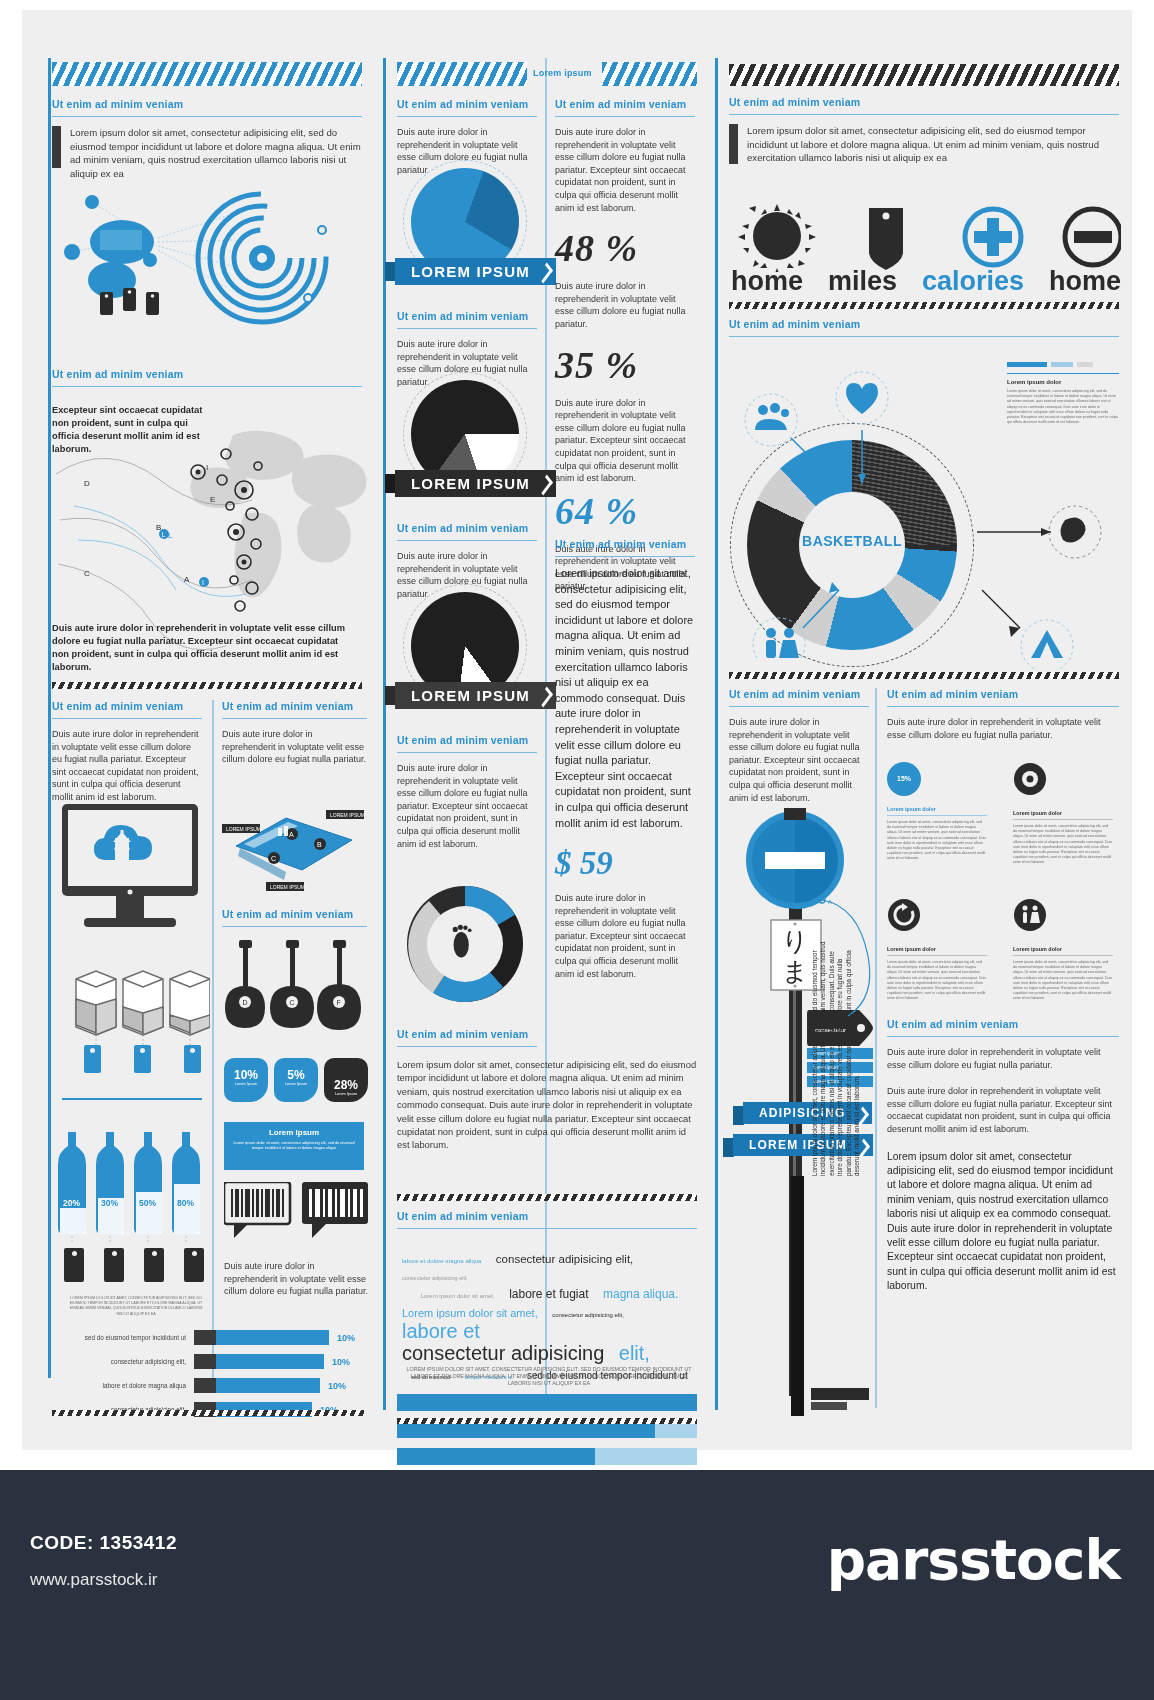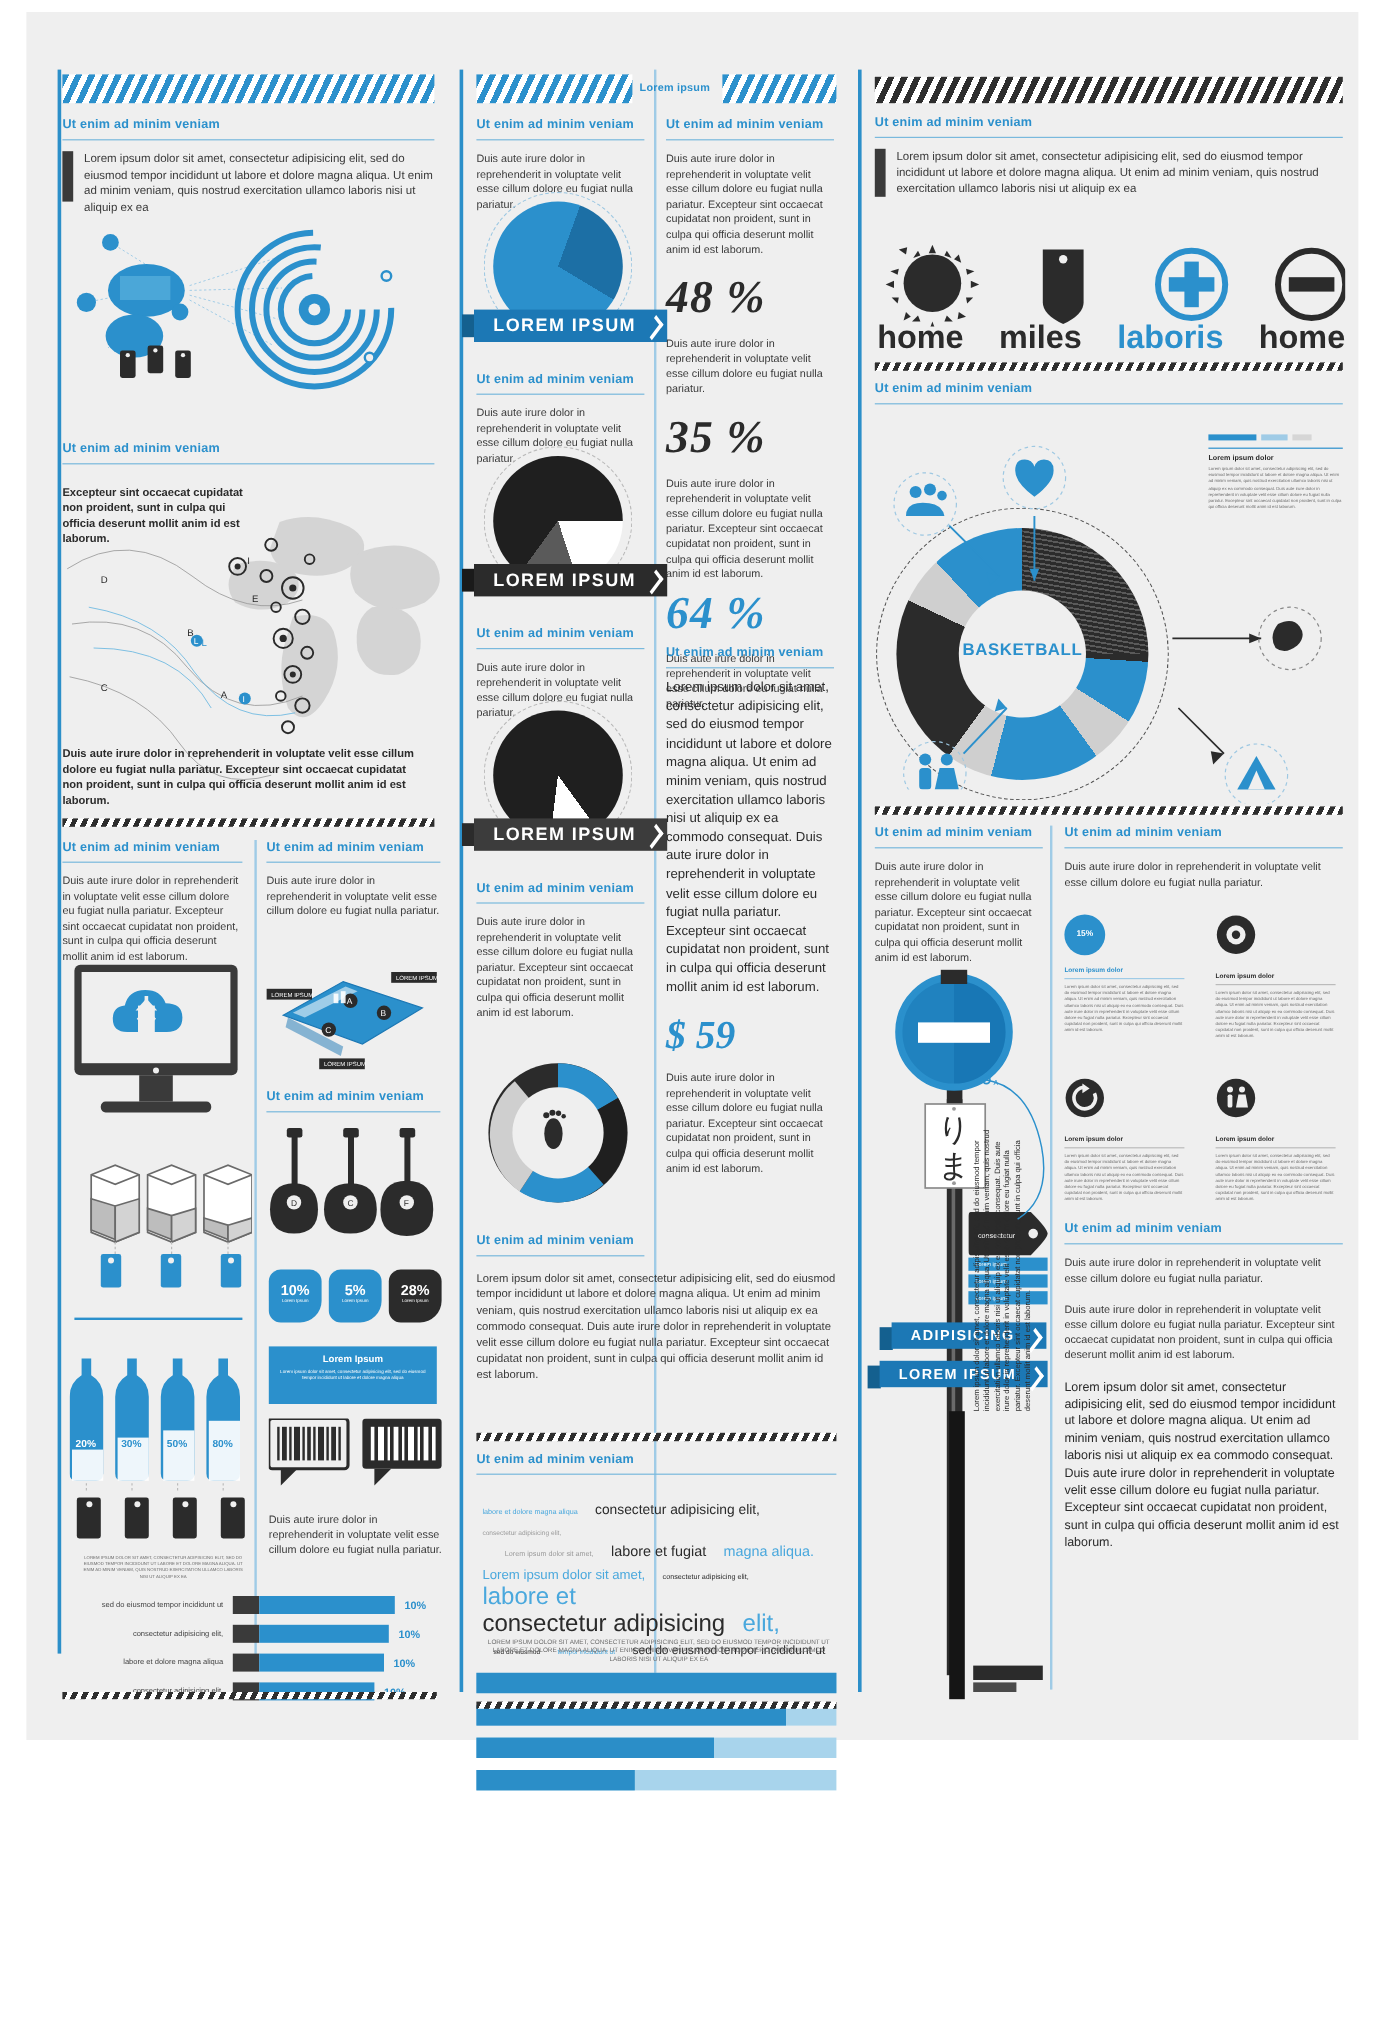--- a/index.html
+++ b/index.html
@@ -396,21 +396,21 @@
 
       <div style="position:absolute;left:202px;top:1048px;display:flex;gap:6px;">
         <div style="width:44px;height:44px;background:#2b90cc;border-radius:10px 10px 18px 10px;color:#fff;text-align:center;padding-top:10px;">
           <div style="font-size:12px;font-weight:bold;">10%</div>
           <div style="font-size:3.8px;">Lorem Ipsum</div>
         </div>
         <div style="width:44px;height:44px;background:#2b90cc;border-radius:10px 10px 18px 10px;color:#fff;text-align:center;padding-top:10px;">
           <div style="font-size:12px;font-weight:bold;">5%</div>
           <div style="font-size:3.8px;">Lorem Ipsum</div>
         </div>
-        <div style="width:44px;height:44px;background:#2b2b2b;border-radius:10px 10px 18px 10px;color:#fff;text-align:center;padding-top:10px;">
+        <div style="width:44px;height:44px;background:#2b2b2b;border-radius:10px 10px 18px 10px;color:#fff;text-align:center;padding-top:20px;">
           <div style="font-size:12px;font-weight:bold;">28%</div>
           <div style="font-size:3.8px;">Lorem Ipsum</div>
         </div>
       </div>
 
       <div style="position:absolute;left:202px;top:1112px;width:140px;height:48px;background:#2b90cc;color:#fff;padding:6px 8px;">
         <div style="font-size:8px;font-weight:bold;text-align:center;">Lorem Ipsum</div>
         <div style="font-size:3.8px;line-height:5px;text-align:center;margin-top:4px;">Lorem ipsum dolor sit amet, consectetur adipisicing elit, sed do eiusmod tempor incididunt ut labore et dolore magna aliqua</div>
       </div>
 
@@ -683,21 +683,21 @@
         <g>
           <circle cx="362" cy="37" r="28" fill="none" stroke="#2b2b2b" stroke-width="5"></circle>
           <rect x="343" y="31" width="38" height="12" fill="#2b2b2b"></rect>
         </g>
       </svg>
 
       <div style="position:absolute;left:24px;top:256px;width:390px;display:flex;justify-content:space-between;align-items:baseline;
                   font-size:27px;font-weight:bold;">
         <span style="color:#2b2b2b;">home</span>
         <span style="color:#2b2b2b;">miles</span>
-        <span style="color:#2b90cc;">laboris</span>
+        <span style="color:#2b90cc;">calories</span>
         <span style="color:#2b2b2b;">home</span>
       </div>
 
       <div class="stripe-thin" style="position:absolute;left:22px;top:292px;width:390px;"></div>
 
       <div style="position:absolute;left:22px;top:308px;width:390px;">
         <div class="h-blue">Ut enim ad minim veniam</div>
         <div class="rule-b"></div>
       </div>
 
@@ -898,14 +898,19 @@
         <div class="h-blue">Ut enim ad minim veniam</div>
         <div class="rule-b"></div>
         <div class="body-txt sm" style="margin-bottom:14px;">Duis aute irure dolor in reprehenderit in voluptate velit esse cillum dolore eu fugiat nulla pariatur.</div>
         <div class="body-txt sm" style="margin-bottom:14px;">Duis aute irure dolor in reprehenderit in voluptate velit esse cillum dolore eu fugiat nulla pariatur. Excepteur sint occaecat cupidatat non proident, sunt in culpa qui officia deserunt mollit anim id est laborum.</div>
         <div style="font-size:10.4px;line-height:14.4px;color:#2b2b2b;">Lorem ipsum dolor sit amet, consectetur adipisicing elit, sed do eiusmod tempor incididunt ut labore et dolore magna aliqua. Ut enim ad minim veniam, quis nostrud exercitation ullamco laboris nisi ut aliquip ex ea commodo consequat. Duis aute irure dolor in reprehenderit in voluptate velit esse cillum dolore eu fugiat nulla pariatur. Excepteur sint occaecat cupidatat non proident, sunt in culpa qui officia deserunt mollit anim id est laborum.</div>
       </div>
     </div>
 
   </div>
 
+  <div class="footer">
+    <div class="code">CODE: 1353412</div>
+    <div class="url">www.parsstock.ir</div>
+    <div class="brand">parsstock</div>
+  </div>
 
 </div>
 
 </body></html>

